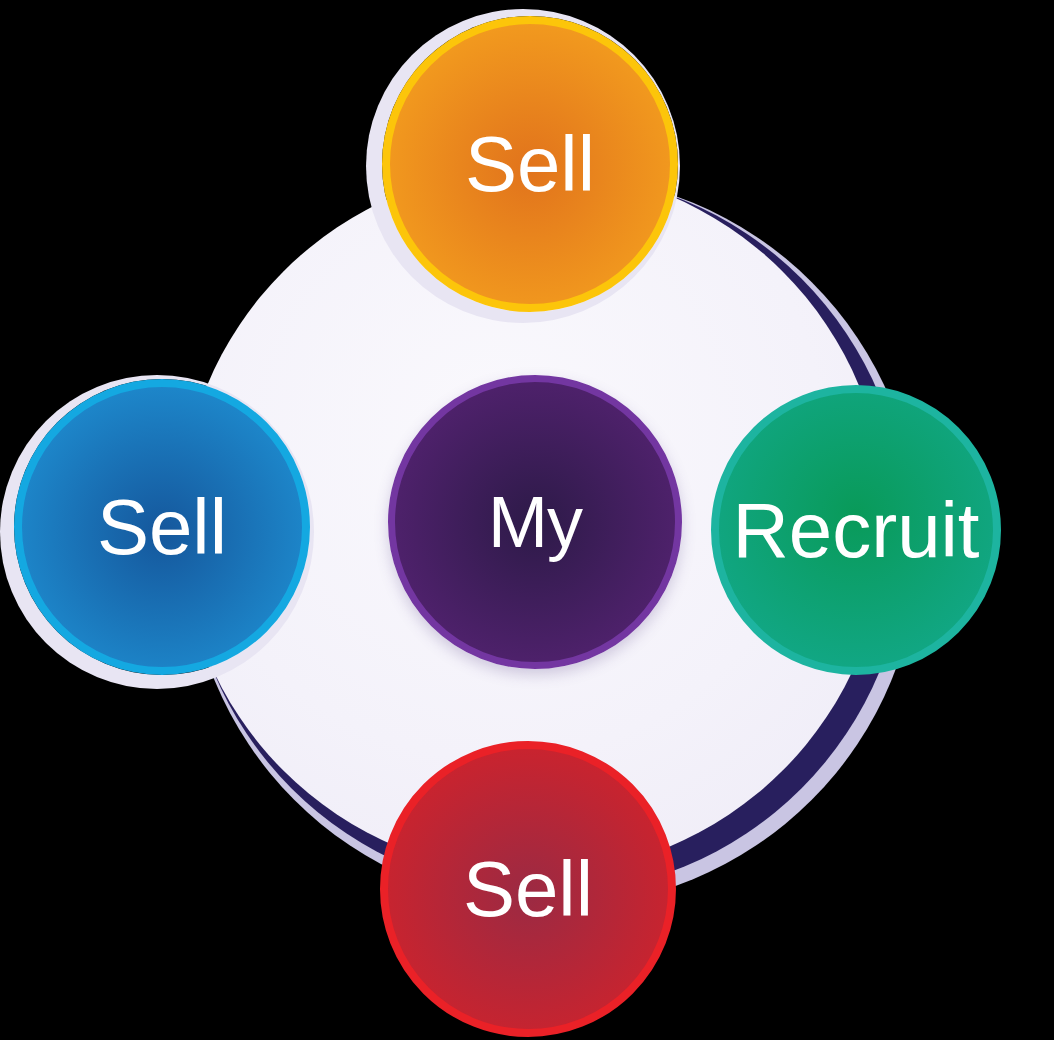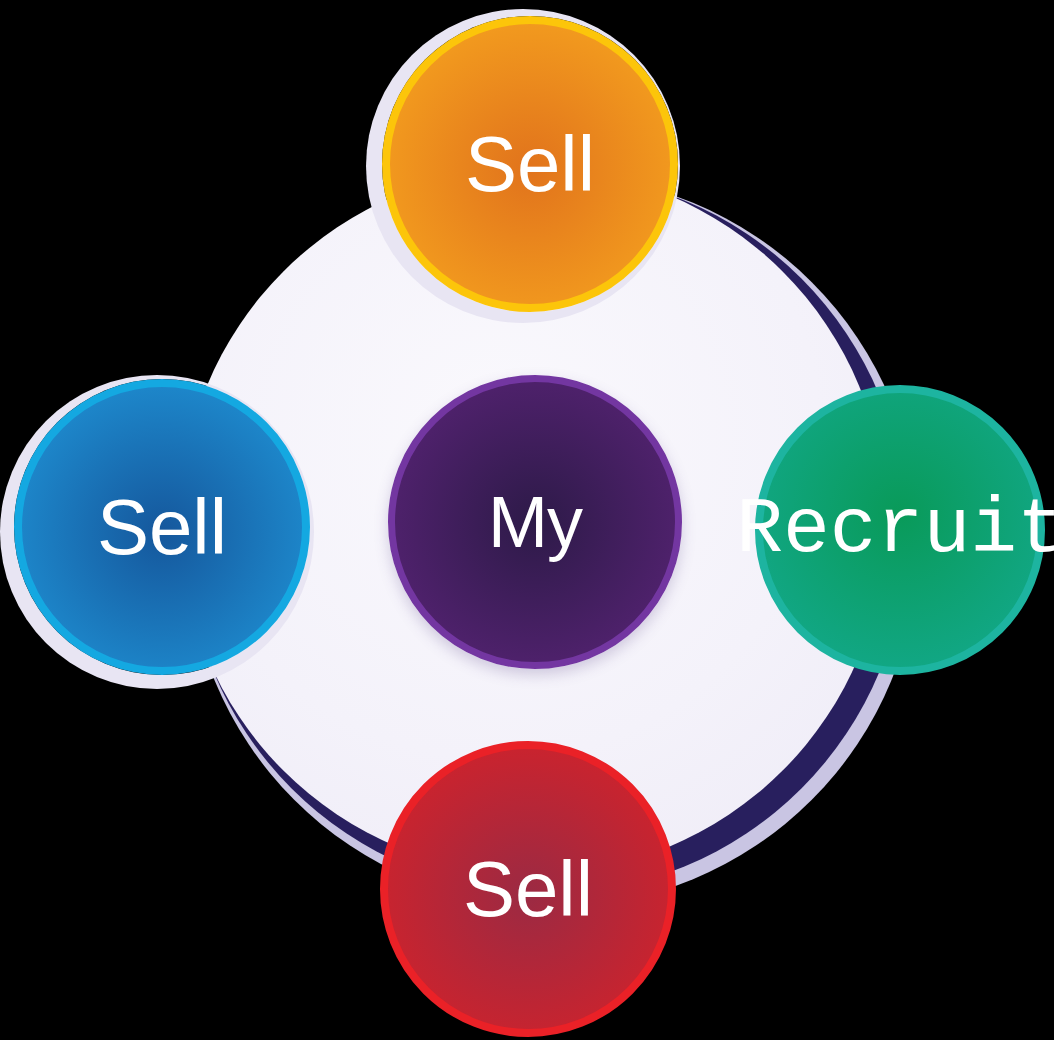--- a/index.html
+++ b/index.html
@@ -51,24 +51,23 @@
     z-index: 4;
     letter-spacing: 0;
   }
   .node-sell {
     left: 382px; top: 16px; width: 296px; height: 296px;
     border: 8px solid var(--sell-border);
     background: radial-gradient(circle at 50% 52%, var(--sell-core) 0%, var(--sell-edge) 100%);
     box-shadow: -7px 2px 0 9px var(--halo);
   }
   .node-recruit {
-    left: 755px; top: 385px; width: 290px; height: 290px;
+    left: 711px; top: 385px; width: 290px; height: 290px;
     border: 8px solid var(--recruit-border);
     background: radial-gradient(circle at 50% 44%, var(--recruit-core) 0%, var(--recruit-edge) 100%);
-    font-family: Liberation Mono, monospace;
   }
   .node-coach {
     left: 380px; top: 741px; width: 296px; height: 296px;
     border: 8px solid var(--coach-border);
     background: radial-gradient(circle at 50% 52%, var(--coach-core) 0%, var(--coach-edge) 100%);
   }
   .node-lead {
     left: 14px; top: 379px; width: 296px; height: 296px;
     border: 8px solid var(--lead-border);
     background: radial-gradient(circle at 50% 52%, var(--lead-core) 0%, var(--lead-edge) 100%);

